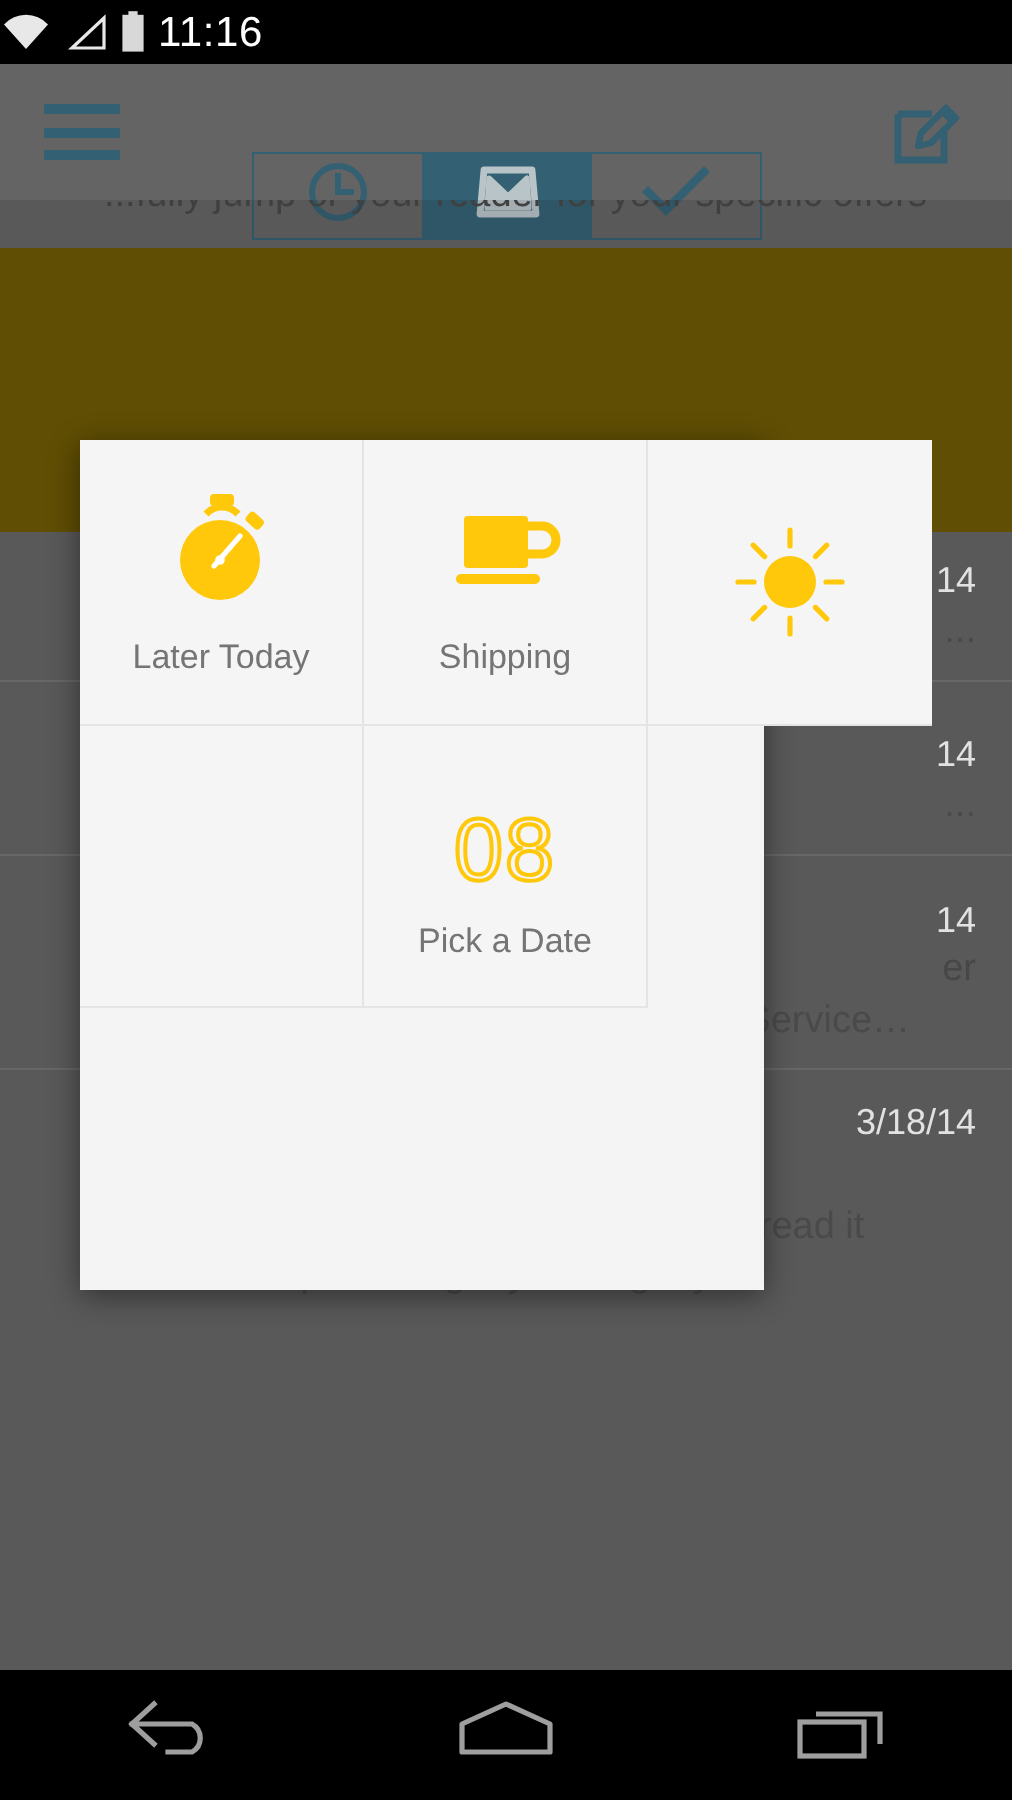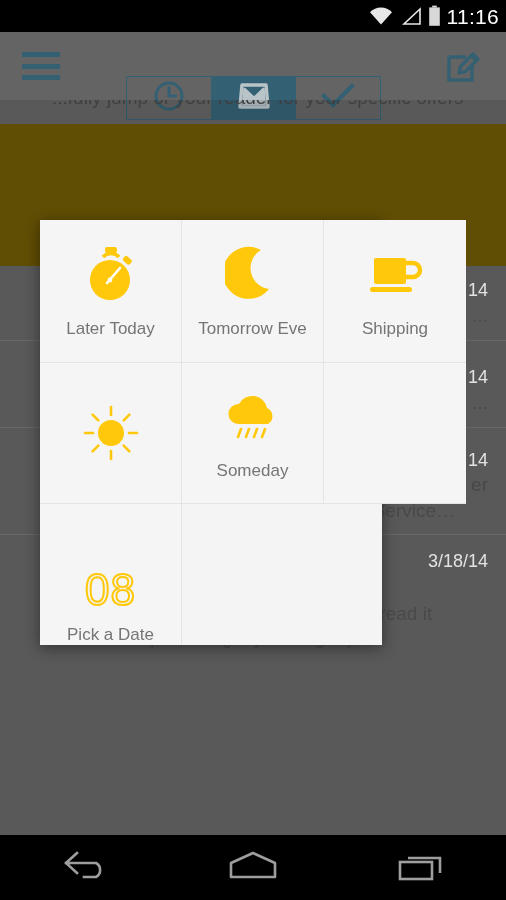--- a/index.html
+++ b/index.html
@@ -7,21 +7,21 @@
     width:506px; height:900px;
     background:#000;
     font-family:"Liberation Sans", sans-serif;
     overflow:hidden;
   }
   #screen { position:relative; width:506px; height:900px; background:#646464; }
 
   
   #statusbar {
     position:absolute; left:0; top:0; width:506px; height:32px;
-    background:#000; display:flex; align-items:center; justify-content:flex-end;
+    background:#000; display:flex; align-items:center; 
     padding-right:7px; gap:6px;
   }
   #statusbar .sb-icon { display:flex; align-items:center; }
   #clock { color:#fff; font-size:21px; letter-spacing:0.3px; line-height:1; }
 
   
   #toolbar {
     position:absolute; left:0; top:32px; width:506px; height:68px;
     background:#646464; display:flex; align-items:center;
   }
@@ -210,28 +210,20 @@
           <path d="M20 13 A11 11 0 0 1 36 13" fill="none" stroke="#FFC80A" stroke-width="3.5"></path>
           <rect x="40" y="13" width="9" height="6" rx="2" transform="rotate(42 44 16)" fill="#FFC80A"></rect>
           <circle cx="27" cy="36" r="20" fill="#FFC80A"></circle>
           <path d="M24 39 L37 24" stroke="#FFFFFF" stroke-width="2.6" stroke-linecap="round"></path>
           <circle cx="27" cy="36" r="2.4" fill="#FFFFFF"></circle>
         </svg>
       </span>
       <span class="snooze-label">Later Today</span>
     </div>
 
-    <div class="snooze-cell">
-      <span class="snooze-icon">
-        <svg width="56" height="62" viewBox="0 0 56 62">
-          <path d="M36 6 A26 26 0 1 0 44 45 A21 21 0 0 1 36 6 Z" fill="#FFC80A"></path>
-        </svg>
-      </span>
-      <span class="snooze-label">Tomorrow Eve</span>
-    </div>
 
     <div class="snooze-cell">
       <span class="snooze-icon">
         <svg width="62" height="62" viewBox="0 0 62 62">
           <rect x="10" y="14" width="32" height="26" rx="2" fill="#FFC80A"></rect>
           <path d="M42 19 L49 19 A6 6 0 0 1 49 33 L42 33" fill="none" stroke="#FFC80A" stroke-width="4.5"></path>
           <rect x="6" y="43" width="42" height="5" rx="2.5" fill="#FFC80A"></rect>
         </svg>
       </span>
       <span class="snooze-label">Shipping</span>
@@ -250,34 +242,20 @@
               <path d="M44.7 43.7 L50.4 49.4"></path>
             <path d="M50.4 12.6 L44.7 18.3"></path>
               <path d="M19.3 43.7 L13.6 49.4"></path>
           </g>
         </svg>
       </span>
     </div>
 
 
 
-    <div class="snooze-cell">
-      <span class="snooze-icon">
-        <svg width="62" height="62" viewBox="0 0 62 62">
-          <path d="M16 38 A10 10 0 0 1 17 18 A15 15 0 0 1 45 22 A9 9 0 0 1 46 38 Z" fill="#FFC80A"></path>
-          <g stroke="#FFC80A" stroke-width="2.6" stroke-linecap="round">
-            <path d="M19 43 L16 51"></path>
-              <path d="M27 43 L24 51"></path>
-            <path d="M35 43 L32 51"></path>
-              <path d="M43 43 L40 51"></path>
-          </g>
-        </svg>
-      </span>
-      <span class="snooze-label">Someday</span>
-    </div>
 
     <div class="snooze-cell empty"></div>
 
     <div class="snooze-cell">
       <span class="snooze-icon">
         <span class="daynum">08</span>
       </span>
       <span class="snooze-label">Pick a Date</span>
     </div>
   </div>

